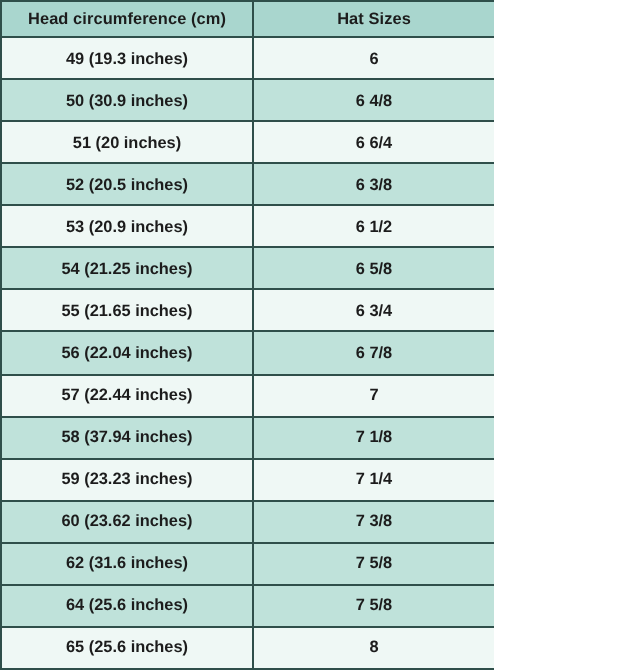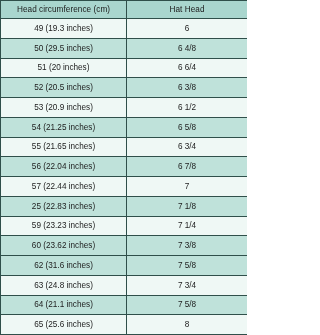--- a/index.html
+++ b/index.html
@@ -26,21 +26,21 @@
 
   #hat-size-table th,
   #hat-size-table td {
     margin: 0;
     padding: 0 4px;
     text-align: center;
     vertical-align: middle;
     font-size: 8.2px;
     line-height: 1.1;
     color: #1c1c1c;
-    font-weight: normal;
+    font-weight: bold;
     border-top: 1.3px solid #2f4f4a;
     border-bottom: 1.3px solid #2f4f4a;
     border-left: 1.3px solid #2f4f4a;
     border-right: 1.3px solid #2f4f4a;
     box-sizing: border-box;
     white-space: nowrap;
     overflow: hidden;
   }
   #hat-size-table thead th {
     background: #a9d6ce;
@@ -56,30 +56,30 @@
 <body>
 
 <table id="hat-size-table">
   <colgroup>
     <col class="col-cm">
     <col class="col-size">
   </colgroup>
   <thead>
     <tr>
       <th>Head circumference (cm)</th>
-      <th>Hat Head</th>
+      <th>Hat Sizes</th>
     </tr>
   </thead>
   <tbody id="table-body">
       <tr class="row-light">
         <td>49 (19.3 inches)</td>
         <td>6</td>
       </tr>
       <tr class="row-teal">
-        <td>50 (29.5 inches)</td>
+        <td>50 (30.9 inches)</td>
         <td>6 4/8</td>
       </tr>
       <tr class="row-light">
         <td>51 (20 inches)</td>
         <td>6 6/4</td>
       </tr>
       <tr class="row-teal">
         <td>52 (20.5 inches)</td>
         <td>6 3/8</td>
       </tr>
@@ -97,41 +97,37 @@
       </tr>
       <tr class="row-teal">
         <td>56 (22.04 inches)</td>
         <td>6 7/8</td>
       </tr>
       <tr class="row-light">
         <td>57 (22.44 inches)</td>
         <td>7</td>
       </tr>
       <tr class="row-teal">
-        <td>25 (22.83 inches)</td>
+        <td>58 (37.94 inches)</td>
         <td>7 1/8</td>
       </tr>
       <tr class="row-light">
         <td>59 (23.23 inches)</td>
         <td>7 1/4</td>
       </tr>
       <tr class="row-teal">
         <td>60 (23.62 inches)</td>
         <td>7 3/8</td>
       </tr>
       <tr class="row-teal">
         <td>62 (31.6 inches)</td>
         <td>7 5/8</td>
       </tr>
-      <tr class="row-light">
-        <td>63 (24.8 inches)</td>
-        <td>7 3/4</td>
-      </tr>
       <tr class="row-teal">
-        <td>64 (21.1 inches)</td>
+        <td>64 (25.6 inches)</td>
         <td>7 5/8</td>
       </tr>
       <tr class="row-light">
         <td>65 (25.6 inches)</td>
         <td>8</td>
       </tr>
     </tbody>
 </table>
 
 </body></html>

